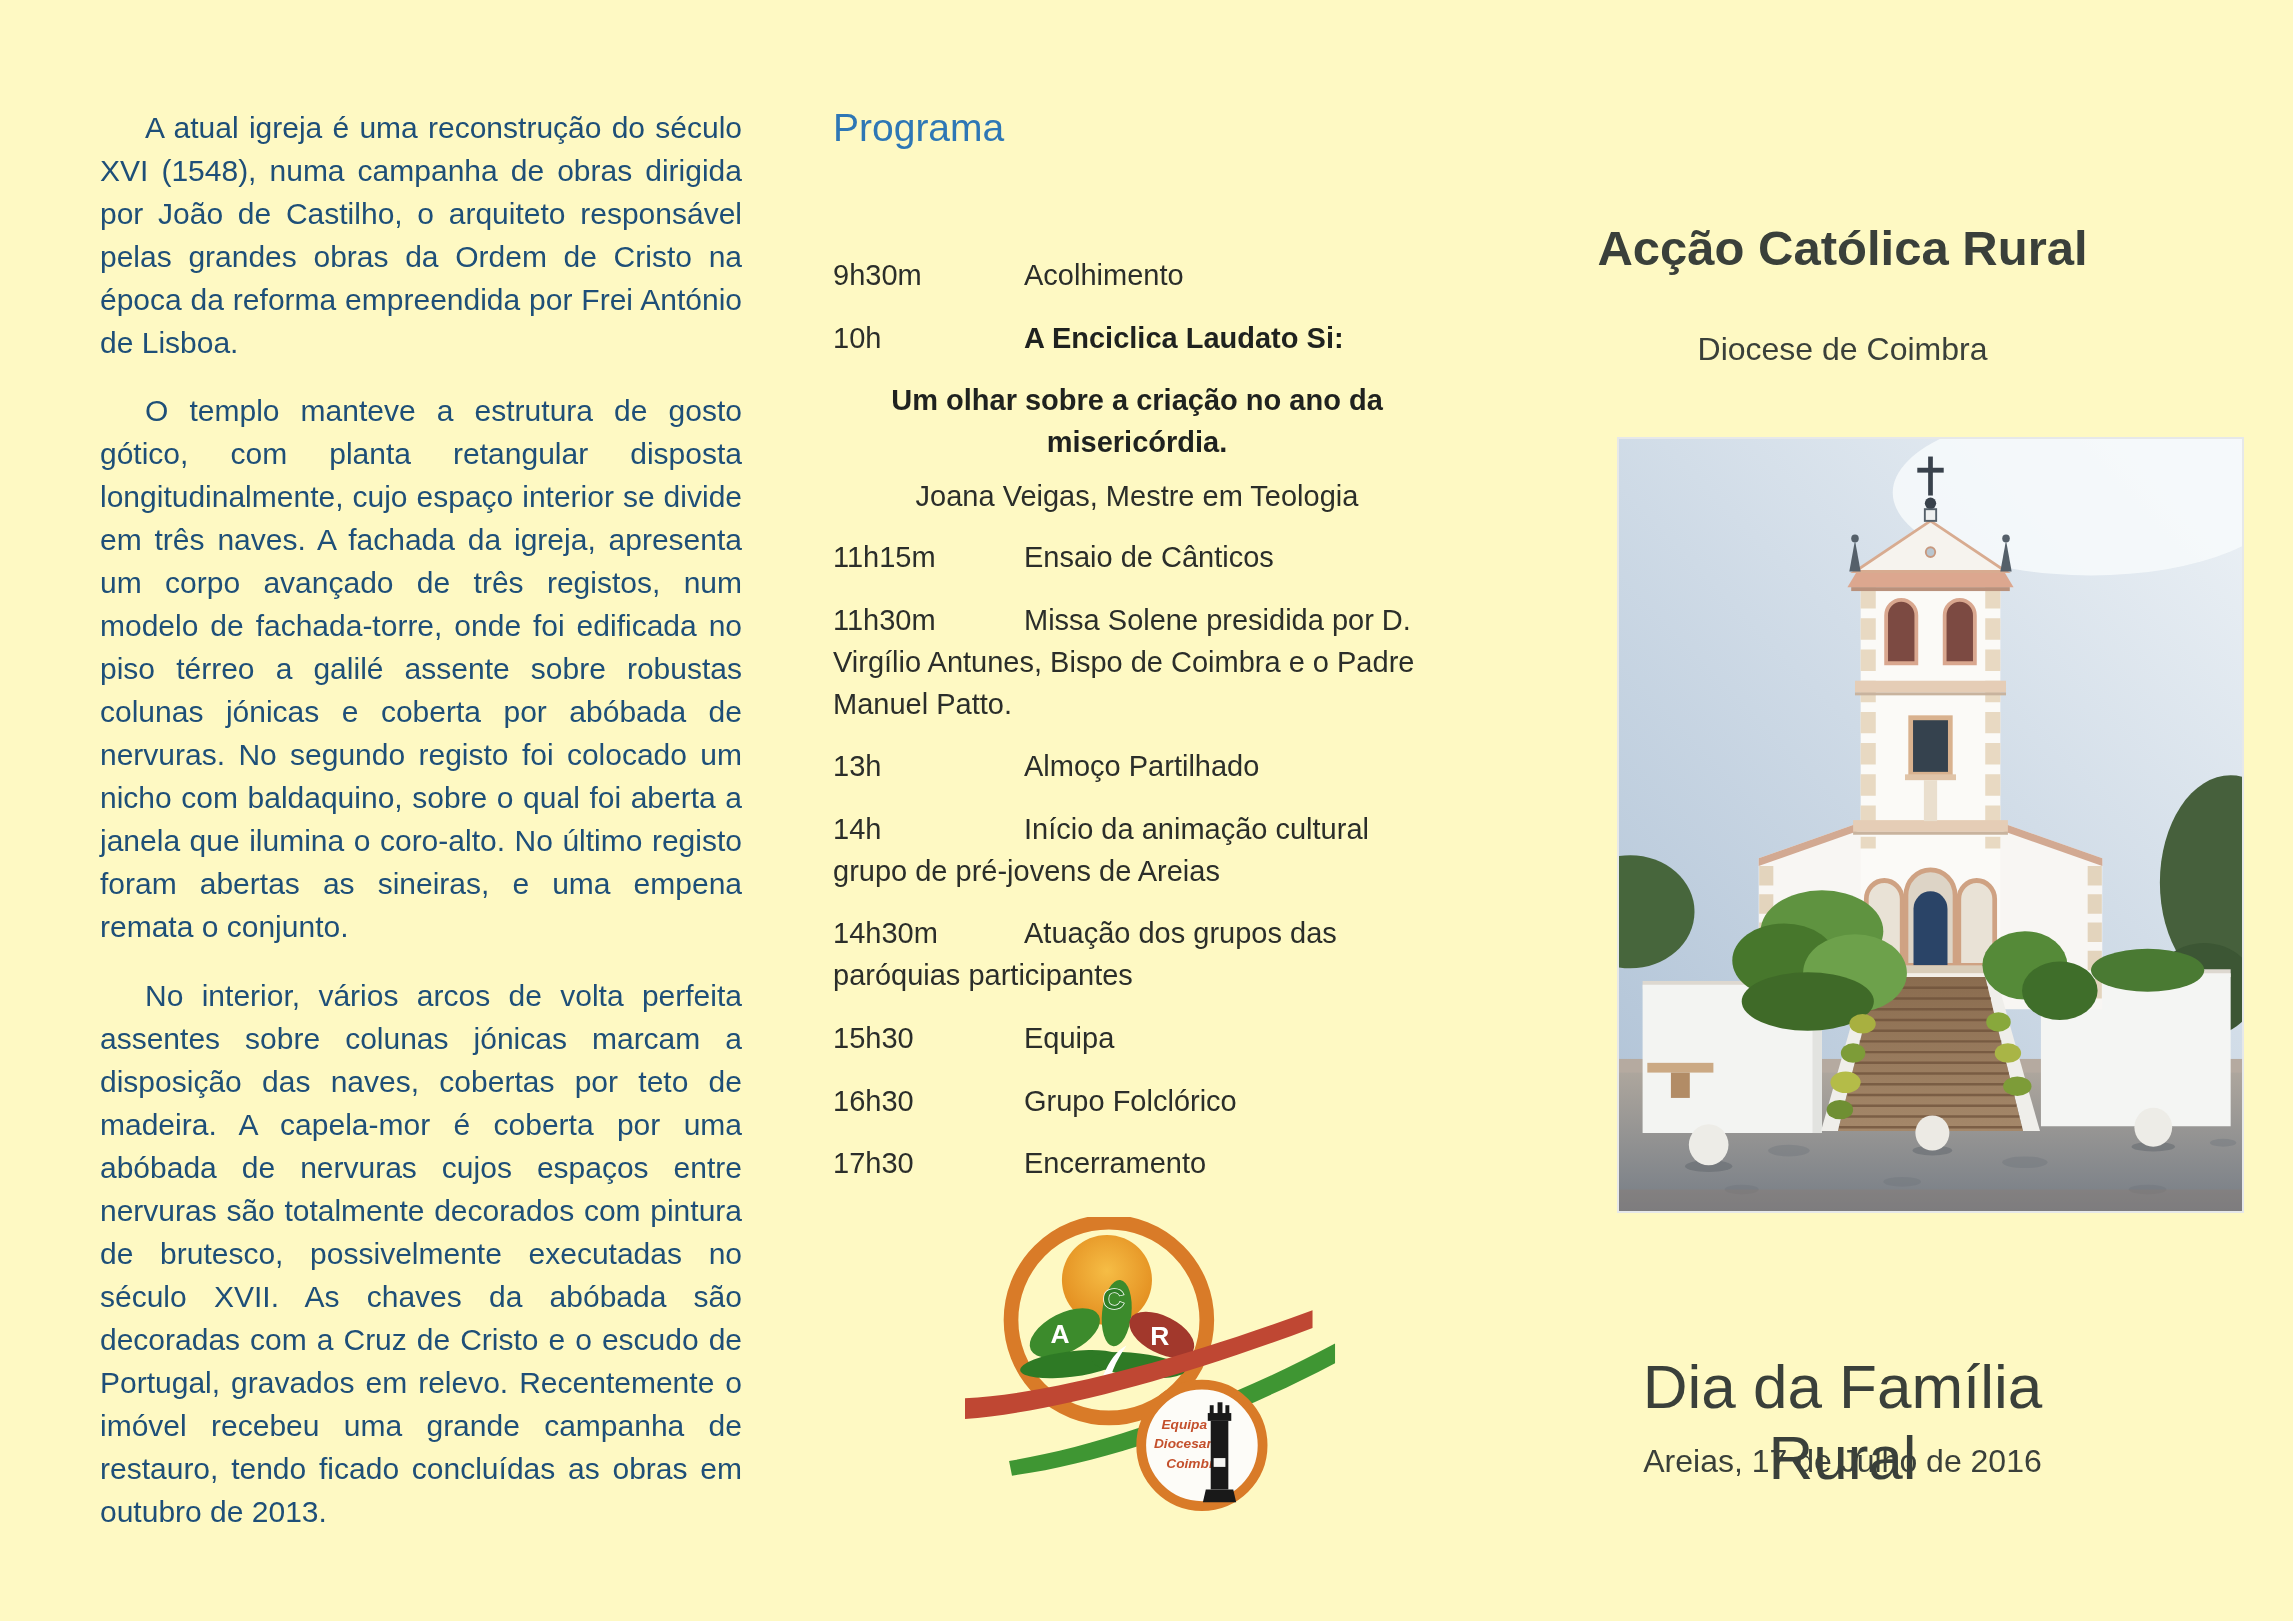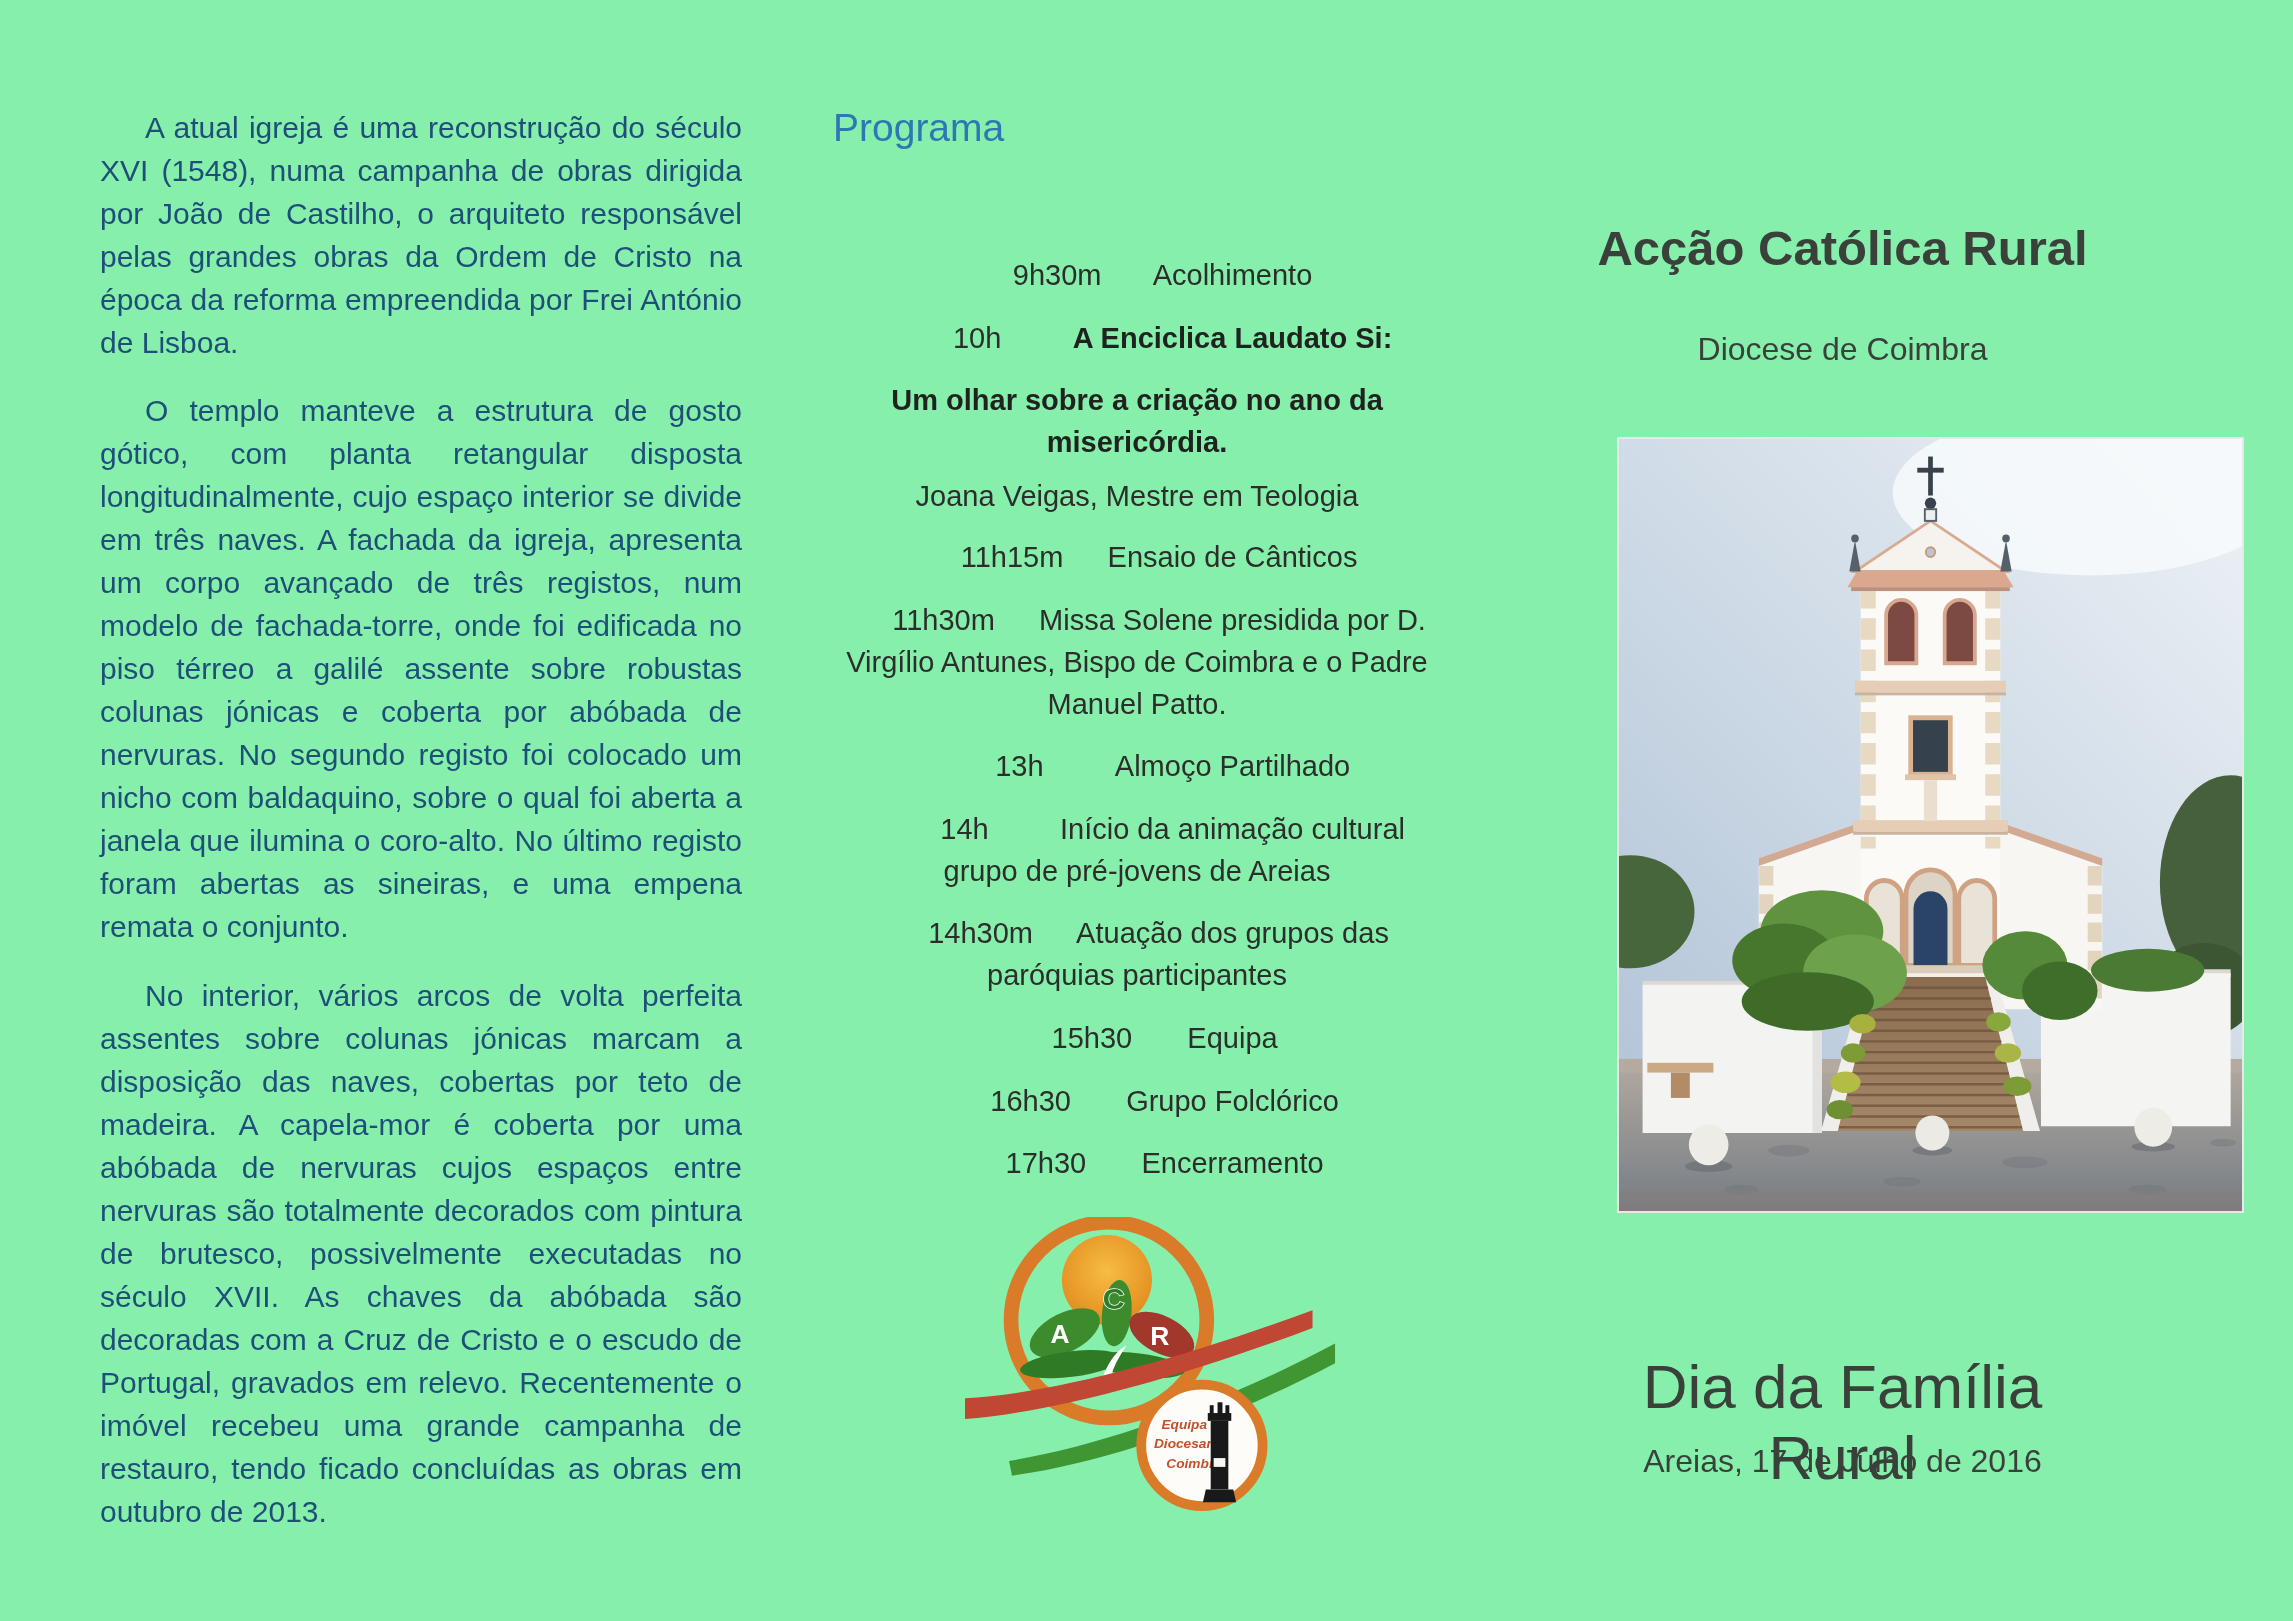--- a/index.html
+++ b/index.html
@@ -1,28 +1,28 @@
 <!DOCTYPE html>
 <html><head>
 <meta charset="utf-8">
 <style>
   html,body{margin:0;padding:0;background:#fdfdfc;}
-  .page{position:relative;width:2294px;height:1621px;background:#86efac;overflow:hidden;
+  .page{position:relative;width:2294px;height:1621px;background:#fef9c3;overflow:hidden;
         font-family:"Liberation Sans",sans-serif;}
 
   
   .col-left{position:absolute;left:100px;top:98px;width:642px;padding-top:7.8px;
             color:#1e4f78;font-size:30px;line-height:43px;text-align:justify;}
   .col-left p{margin:0 0 25.5px 0;text-indent:45px;}
 
   
   .col-mid{position:absolute;left:833px;top:106px;width:608px;color:#2b2e2a;}
   .prog-heading{margin:0 0 104px 0;font-size:39px;font-weight:400;color:#2e77b5;}
   .schedule{font-size:29px;}
-  .prog-entry{line-height:42px;margin-bottom:20.6px;text-align:center;}
+  .prog-entry{line-height:42px;margin-bottom:20.6px;}
   .prog-time{display:inline-block;width:191px;}
   .prog-act.bold{font-weight:700;color:#1f221f;}
   .prog-center{text-align:center;line-height:42px;}
   .prog-center.bold{font-weight:700;color:#1f221f;margin:3.9px 0 11.8px 0;}
   .prog-center.speaker{margin-bottom:19px;}
 
   .logo-box{position:absolute;left:965px;top:1217px;width:372px;height:304px;}
   .logo-box svg{width:100%;height:100%;}
 
   

